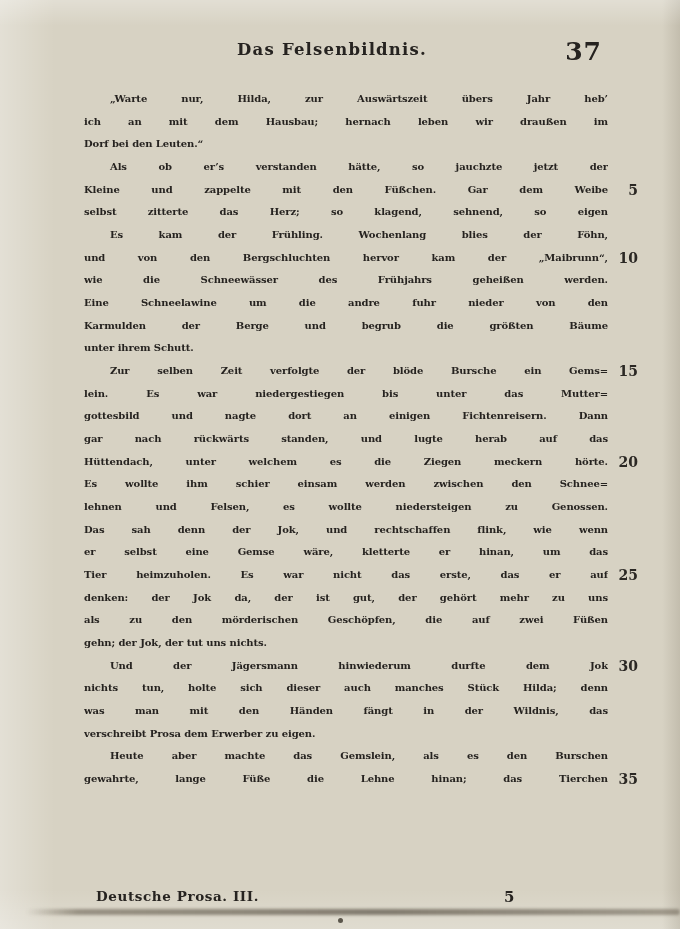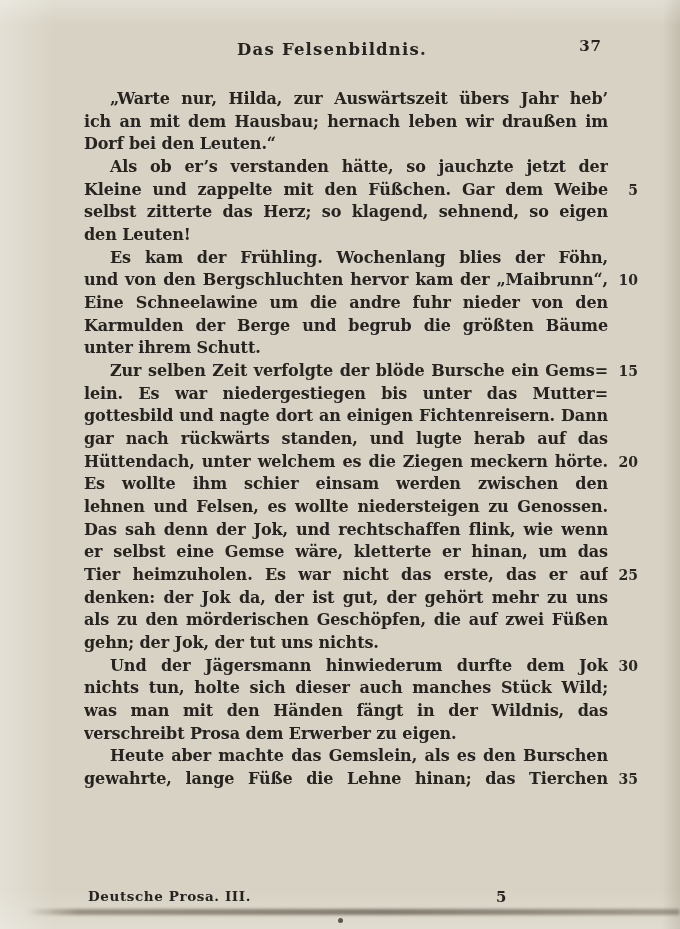--- a/index.html
+++ b/index.html
@@ -59,40 +59,40 @@
     text-align: center;
     font-size: 16.5px;
     font-weight: 700;
     letter-spacing: 1.2px;
     transform: translateX(-14px);
   }
   .header .pagenum {
     position: absolute;
     right: 6px;
     top: -3px;
-    font-size: 15px;
+    font-size: 25px;
     font-weight: 700;
     letter-spacing: 1px;
   }
 
   .text-block {
     position: absolute;
     top: 88px;
     left: 84px;
     width: 554px;
   }
   .line {
     display: flex;
     height: 22.68px;
     overflow: visible;
   }
   .line-text {
     width: 524px;
     flex: 0 0 524px;
-    font-size: 16px;
+    font-size: 10px;
     font-weight: 700;
     line-height: 22.68px;
     letter-spacing: -0.1px;
     text-align: justify;
     text-align-last: justify;
     white-space: normal;
     overflow: hidden;
     height: 22.68px;
   }
   .line.indent .line-text {
@@ -107,21 +107,21 @@
     text-align: right;
     font-size: 14px;
     font-weight: 700;
     line-height: 22.68px;
     color: #2b2824;
   }
 
   .footer {
     position: absolute;
     top: 888px;
-    left: 84px;
+    left: 92px;
     width: 554px;
     height: 22px;
   }
   .footer .imprint {
     position: absolute;
     left: 4px;
     top: 0;
     font-size: 13.5px;
     font-weight: 700;
     letter-spacing: 0.6px;
@@ -162,33 +162,33 @@
     <div class="line-num"></div>
   </div>
       <div class="line">
     <div class="line-text">Kleine und zappelte mit den Füßchen. Gar dem Weibe</div>
     <div class="line-num">5</div>
   </div>
       <div class="line">
     <div class="line-text">selbst zitterte das Herz; so klagend, sehnend, so eigen</div>
     <div class="line-num"></div>
   </div>
-      <div class="line para-end">
-    <div class="line-text">den Leuten!</div>
-    <div class="line-num"></div>
-  </div>
       <div class="line indent">
     <div class="line-text">Es kam der Frühling. Wochenlang blies der Föhn,</div>
     <div class="line-num"></div>
   </div>
       <div class="line">
     <div class="line-text">und von den Bergschluchten hervor kam der „Maibrunn“,</div>
     <div class="line-num">10</div>
   </div>
       <div class="line">
+    <div class="line-text">wie die Schneewässer des Frühjahrs geheißen werden.</div>
+    <div class="line-num"></div>
+  </div>
+      <div class="line">
     <div class="line-text">Eine Schneelawine um die andre fuhr nieder von den</div>
     <div class="line-num"></div>
   </div>
       <div class="line">
     <div class="line-text">Karmulden der Berge und begrub die größten Bäume</div>
     <div class="line-num"></div>
   </div>
       <div class="line para-end">
     <div class="line-text">unter ihrem Schutt.</div>
     <div class="line-num"></div>
@@ -243,21 +243,21 @@
   </div>
       <div class="line para-end">
     <div class="line-text">gehn; der Jok, der tut uns nichts.</div>
     <div class="line-num"></div>
   </div>
       <div class="line indent">
     <div class="line-text">Und der Jägersmann hinwiederum durfte dem Jok</div>
     <div class="line-num">30</div>
   </div>
       <div class="line">
-    <div class="line-text">nichts tun, holte sich dieser auch manches Stück Wild; denn</div>
+    <div class="line-text">nichts tun, holte sich dieser auch manches Stück Hilda; denn</div>
     <div class="line-num"></div>
   </div>
       <div class="line">
     <div class="line-text">was man mit den Händen fängt in der Wildnis, das</div>
     <div class="line-num"></div>
   </div>
       <div class="line para-end">
     <div class="line-text">verschreibt Prosa dem Erwerber zu eigen.</div>
     <div class="line-num"></div>
   </div>

